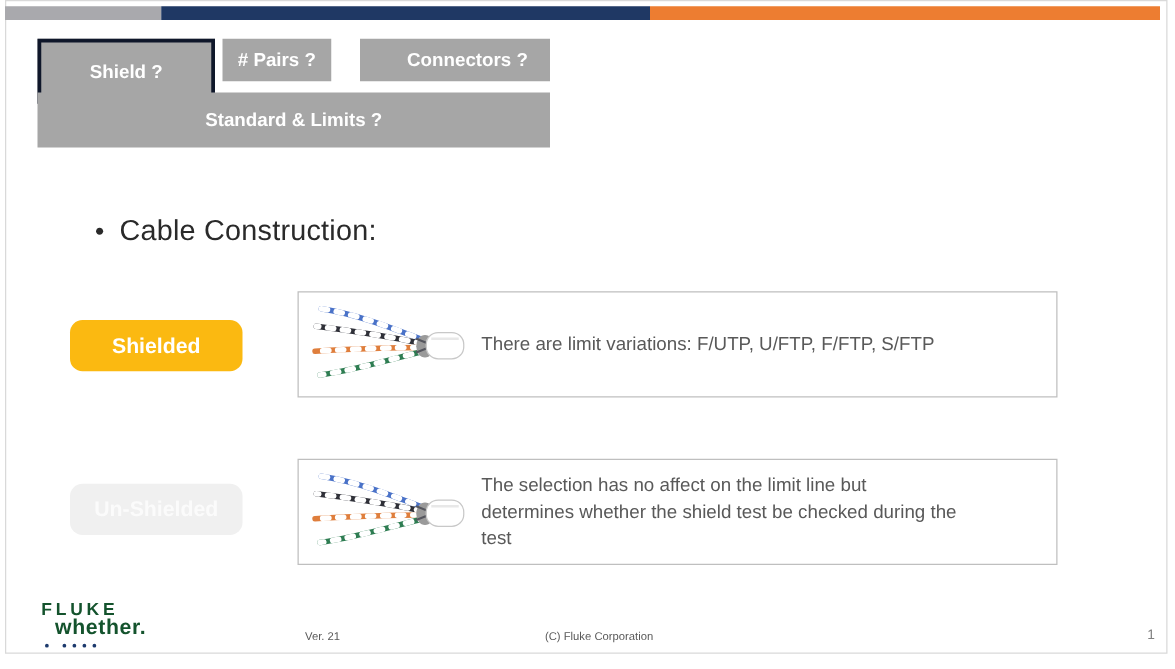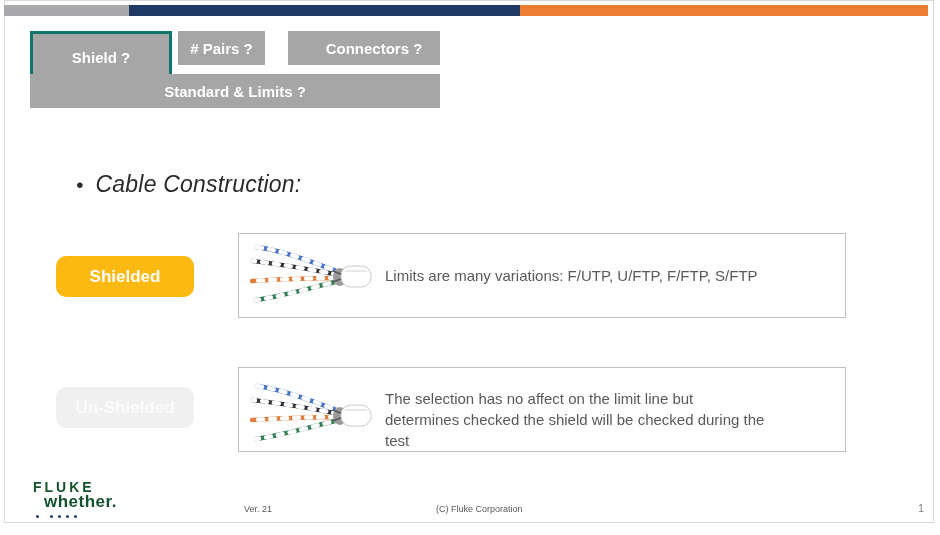--- a/index.html
+++ b/index.html
@@ -9,40 +9,40 @@
 
   
   .topbar { position: absolute; left: 4px; top: 5px; width: 924px; height: 11px; display: flex; }
   .topbar .seg-gray   { width: 125px; background: #a9a9ad; }
   .topbar .seg-navy   { width: 391px; background: #1f3864; }
   .topbar .seg-orange { width: 408px; background: #ed7d31; }
 
   
   .navbtn { position: absolute; background: #a6a6a6; color: #fff; font-weight: bold; font-size: 15px;
             display: flex; align-items: center; justify-content: center; cursor: pointer; }
-  .btn-shield     { left: 30px;  top: 31px; width: 142px; height: 52px; border: 3px solid #0f766e; }
+  .btn-shield     { left: 30px;  top: 31px; width: 142px; height: 52px; border: 3px solid #0f172a; }
   .btn-pairs      { left: 178px; top: 31px; width: 87px;  height: 34px; }
   .btn-connectors { left: 288px; top: 31px; width: 152px; height: 34px; padding-left: 20px; }
-  .btn-standard   { left: 30px;  top: 74px; width: 410px; height: 34px; }
+  .btn-standard   { left: 30px;  top: 74px; width: 410px; height: 44px; }
 
   
-  .title-line { position: absolute; left: 76px; top: 171px; font-size: 23px; color: #2a2a2a; letter-spacing: 0.2px; font-style: italic; }
+  .title-line { position: absolute; left: 76px; top: 171px; font-size: 23px; color: #2a2a2a; letter-spacing: 0.2px; }
   .title-line .bullet { display: inline-block; margin-right: 12px; font-size: 21px; }
 
   
   .opt-btn { position: absolute; width: 138px; height: 41px; border-radius: 10px; font-weight: bold; font-size: 17px;
              display: flex; align-items: center; justify-content: center; cursor: pointer; }
   .opt-shielded   { left: 56px; top: 256px; background: #fbb911; color: #ffffff; }
   .opt-unshielded { left: 56px; top: 387px; background: #f0f0f0; color: #fbfbfb; }
 
   
   .desc-box { position: absolute; left: 238px; width: 608px; height: 85px; background: #fff; border: 1px solid #bfbfbf;
               display: flex; align-items: center; }
   .box-1 { top: 233px; }
-  .box-2 { top: 367px; align-items: flex-end; }
+  .box-2 { top: 367px; }
   .cable-wrap { flex: 0 0 146px; display: flex; align-items: center; justify-content: flex-start; padding-left: 10px; }
   .desc-text { color: #595959; font-size: 15px; line-height: 21px; padding-right: 12px; width: 460px; }
 
   
   .logo { position: absolute; left: 30px; top: 479px; color: #14532d; }
   .logo-fluke { font-size: 14px; font-weight: bold; letter-spacing: 3px; margin-left: 3px; }
   .logo-networks { font-size: 17px; font-weight: bold; letter-spacing: 0.5px; margin-left: 14px; margin-top: -3px; }
   .logo-dots { display: flex; align-items: center; gap: 5px; margin-left: 6px; margin-top: 2px; height: 4px; }
   .logo-dots i { display: block; width: 3px; height: 3px; border-radius: 50%; background: #1d3a6d; }
   .logo-dots i.sp { margin-right: 6px; }
@@ -97,21 +97,21 @@
           <path d="M7,60 C40,55 68,46 90,41" stroke="#2e7d52" stroke-width="4.4"></path>
           <path d="M7,60 C40,55 68,46 90,41" stroke="#ffffff" stroke-width="4.4" stroke-dasharray="5 7" stroke-dashoffset="2"></path>
         </g>
         <ellipse cx="91" cy="37" rx="7" ry="9" fill="#9a9a9a"></ellipse>
         <path d="M84,31 L94,35 M84,42 L94,38" stroke="#55565e" stroke-width="1.6" fill="none"></path>
         <rect x="92" y="26" width="30" height="21" rx="9.5" fill="#ffffff" stroke="#c8c8c8" stroke-width="1"></rect>
         <line x1="96" y1="31" x2="118" y2="31" stroke="#e8e8e8" stroke-width="2"></line>
       </svg>
     </div>
     <div class="desc-text">
-        <div>Limits are many variations: F/UTP, U/FTP, F/FTP, S/FTP</div>
+        <div>There are limit variations: F/UTP, U/FTP, F/FTP, S/FTP</div>
       </div>
   </div>
 
   <div class="opt-btn opt-unshielded">
     <span>Un-Shielded</span>
   </div>
   <div class="desc-box box-2">
     <div class="cable-wrap">
       <svg width="124" height="72" viewBox="0 0 124 72">
         <g fill="none" stroke-linecap="round">
@@ -125,21 +125,21 @@
           <path d="M7,60 C40,55 68,46 90,41" stroke="#ffffff" stroke-width="4.4" stroke-dasharray="5 7" stroke-dashoffset="2"></path>
         </g>
         <ellipse cx="91" cy="37" rx="7" ry="9" fill="#9a9a9a"></ellipse>
         <path d="M84,31 L94,35 M84,42 L94,38" stroke="#55565e" stroke-width="1.6" fill="none"></path>
         <rect x="92" y="26" width="30" height="21" rx="9.5" fill="#ffffff" stroke="#c8c8c8" stroke-width="1"></rect>
         <line x1="96" y1="31" x2="118" y2="31" stroke="#e8e8e8" stroke-width="2"></line>
       </svg>
     </div>
     <div class="desc-text">
         <div>The selection has no affect on the limit line but</div>
-        <div>determines checked the shield will be checked during the</div>
+        <div>determines whether the shield test be checked during the</div>
         <div>test</div>
       </div>
   </div>
 
   <div class="logo">
     <div class="logo-fluke">FLUKE</div>
     <div class="logo-networks">whether.</div>
     <div class="logo-dots">
       <i class="sp"></i>
         <i></i>

